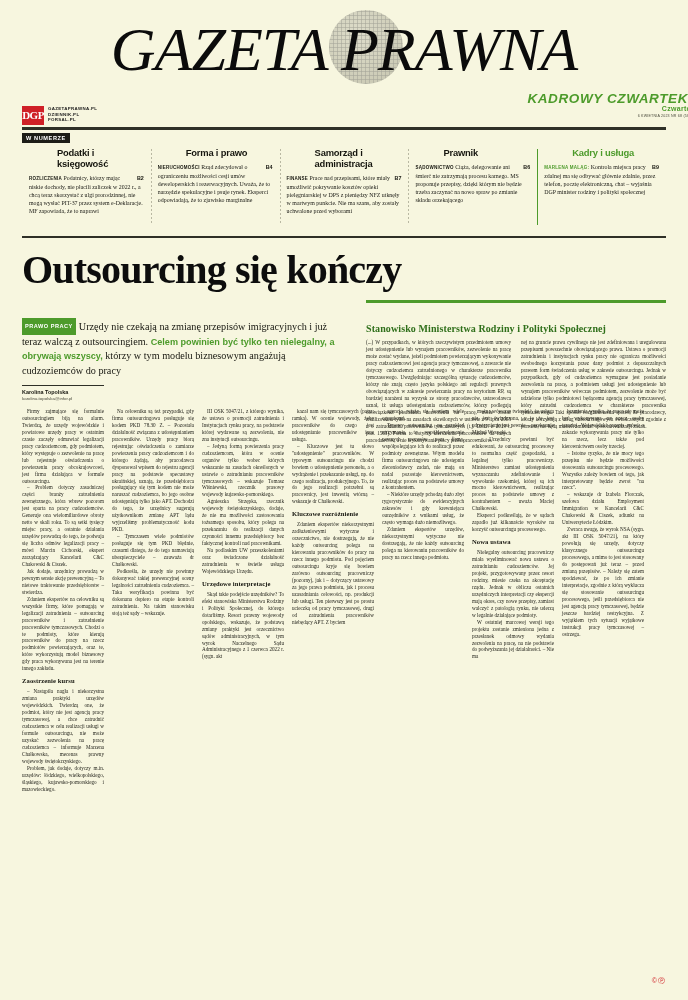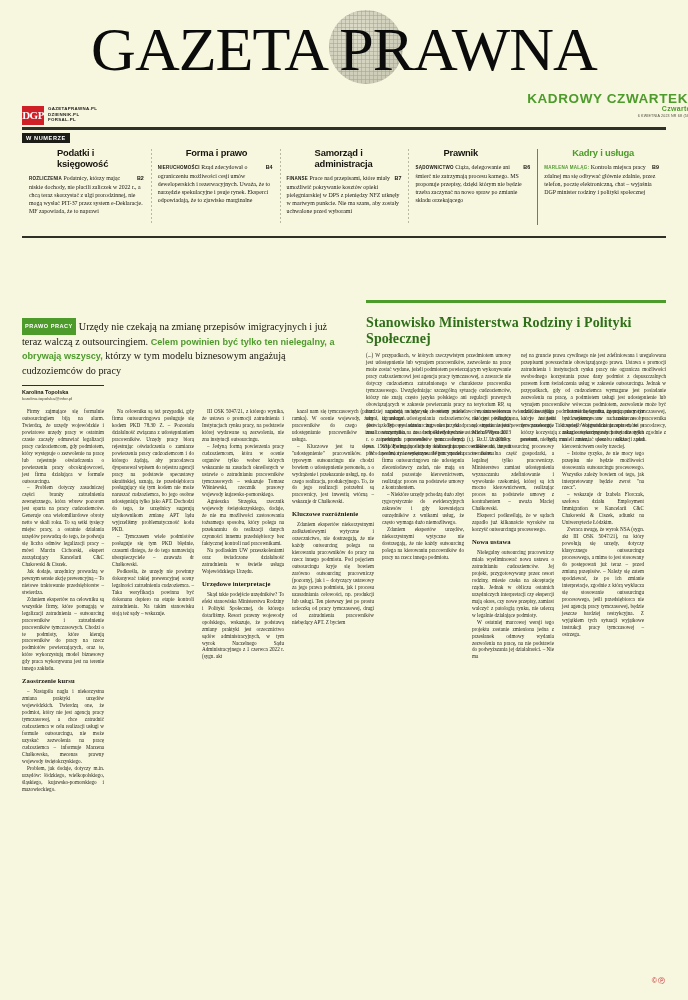--- a/index.html
+++ b/index.html
@@ -7,21 +7,21 @@
   body{
     width:688px;height:1000px;overflow:hidden;
     background:#f7f6df;
     font-family:"Liberation Serif", serif;
     color:#141414;
     position:relative;
   }
   .page{width:688px;height:1000px;position:relative;box-sizing:border-box;}
 
   
-  .masthead{position:relative;height:100px;}
+  .masthead{position:relative;height:100px;font-style:italic;}
   .globe{
     position:absolute;left:329px;top:10px;width:74px;height:74px;border-radius:50%;
     background:
       repeating-linear-gradient(0deg, rgba(150,150,140,.55) 0 1px, transparent 1px 4px),
       repeating-linear-gradient(90deg, rgba(150,150,140,.55) 0 1px, transparent 1px 4px),
       radial-gradient(circle at 38% 34%, #d9d8c6 0%, #c9c8b4 60%, #bdbca8 100%);
     opacity:.85;
   }
   .mast-title{
     position:absolute;left:0;top:18px;width:688px;text-align:center;
@@ -117,22 +117,22 @@
   }
   .lead-green{color:#4d9b2b;font-family:"Liberation Sans",sans-serif;
     font-size:9.1px;font-weight:bold;line-height:13.6px;}
 
   
   .ministry{
     position:absolute;left:366px;top:300px;width:300px;
   }
   .ministry-rule-top{width:300px;height:2.5px;background:#4d9b2b;}
   .ministry-title{
-    font-family:"Liberation Serif",serif;font-size:14px;font-weight:bold;
-    color:#2f6f1a;margin:12px 0 5px 0;letter-spacing:.1px;
+    font-family:"Liberation Serif",serif;font-size:10px;font-weight:bold;
+    color:#2f6f1a;margin:20px 0 5px 0;letter-spacing:.1px;
   }
   .ministry-cols{display:flex;gap:10px;}
   .ministry-col{
     width:145px;
     font-family:"Liberation Serif",serif;font-size:5.15px;line-height:7.0px;
     text-align:justify;color:#1d1d16;
   }
 
   
   .byline{position:absolute;left:22px;top:385px;width:82px;}
@@ -232,20 +232,21 @@
       <div class="box-title">Kadry i usługa</div>
       <div class="box-text clearfix">
         <span class="pg">B9</span>
         <span class="kicker">MARLENA MALĄG:</span>
         <span>Kontrola miejsca pracy zdalnej ma się odbywać głównie zdalnie, przez telefon, pocztę elektroniczną, chat – wyjaśnia DGP minister rodziny i polityki społecznej</span>
       </div>
     </div>
   </div>
   <div class="rule-under-boxes"></div>
 
+  <div class="headline">Outsourcing się kończy</div>
 
   <div class="lead">
     <span class="lead-tag">PRAWO PRACY</span><span>Urzędy nie czekają na zmianę przepisów imigracyjnych i już teraz walczą z outsourcingiem.</span>
     <span class="lead-green">Celem powinien być tylko ten nielegalny, a obrywają wszyscy,</span>
     <span>którzy w tym modelu biznesowym angażują cudzoziemców do pracy</span>
   </div>
 
   <div class="ministry">
     <div class="ministry-rule-top"></div>
     <div class="ministry-title">Stanowisko Ministerstwa Rodziny i Polityki Społecznej</div>

